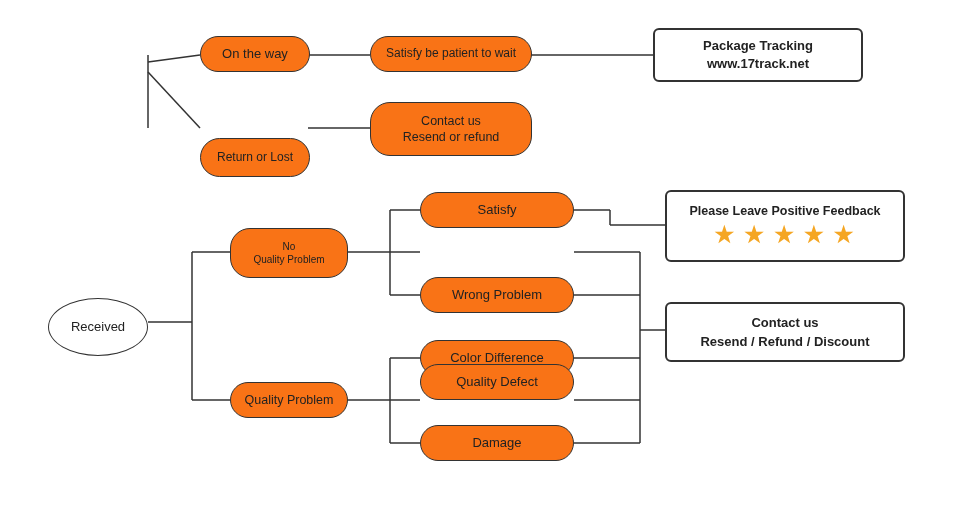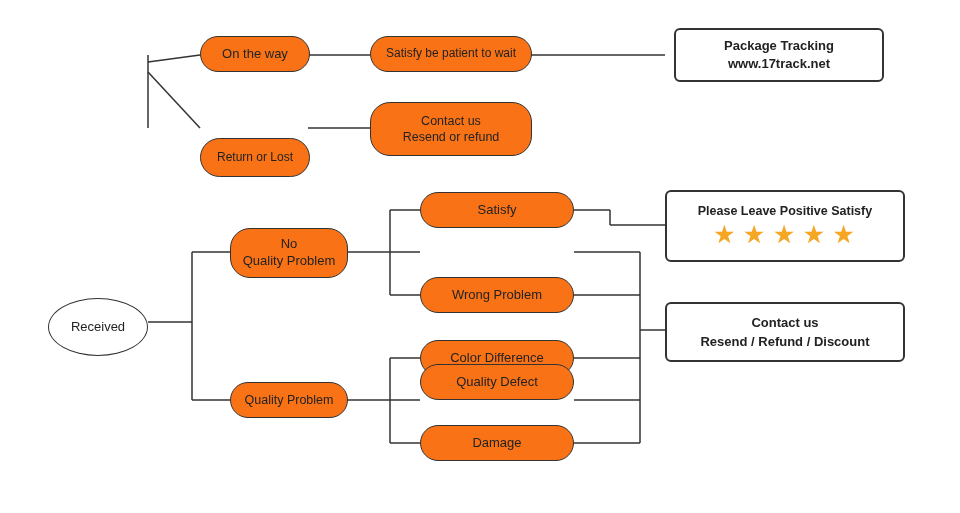--- a/index.html
+++ b/index.html
@@ -127,37 +127,37 @@
     <line x1="574" y1="443" x2="640" y2="443" stroke="#333" stroke-width="1.5"></line>
 
     <line x1="640" y1="330" x2="640" y2="443" stroke="#333" stroke-width="1.5"></line>
   </svg>
 
 
   <div class="node node-rect" style="left:200px; top:36px; width:110px; height:36px;">On the way</div>
 
   <div class="node node-rect" style="left:370px; top:36px; width:162px; height:36px; font-size:12px;">Satisfy be patient to wait</div>
 
-  <div class="node node-rect-bold" style="left:674px; top:28px; width:210px; height:54px; font-size:13px; line-height:1.4;">Package Tracking<br>www.17track.net</div>
+  <div class="node node-rect-bold" style="left:653px; top:28px; width:210px; height:54px; font-size:13px; line-height:1.4;">Package Tracking<br>www.17track.net</div>
 
   <div class="node node-rect" style="left:200px; top:110px; width:110px; height:39px; font-size:12px;margin-top:28px;">Return or Lost</div>
 
   <div class="node node-rect" style="left:370px; top:102px; width:162px; height:54px; font-size:12.5px;">Contact us<br>Resend or refund</div>
 
   <div class="node node-ellipse" style="left:48px; top:298px; width:100px; height:58px;">Received</div>
 
-  <div class="node node-rect" style="left:230px; top:228px; width:118px; height:50px; font-size:13px;">No<br>Quality Problem</div>
+  <div class="node node-rect" style="left:230px; top:228px; width:118px; height:50px; font-size:10px;">No<br>Quality Problem</div>
 
   <div class="node node-rect" style="left:420px; top:192px; width:154px; height:36px;">Satisfy</div>
 
 
   <div class="node node-rect" style="left:420px; top:277px; width:154px; height:36px;">Wrong Problem</div>
 
   <div class="node node-feedback" style="left:665px; top:190px; width:240px; height:72px; display:flex; align-items:center; justify-content:center; flex-direction:column; padding:6px 10px;">
-    <span style="font-size:12.5px; font-weight:bold;">Please Leave Positive Satisfy</span>
+    <span style="font-size:12.5px; font-weight:bold;">Please Leave Positive Feedback</span>
     <span class="stars">★ ★ ★ ★ ★</span>
   </div>
 
   <div class="node node-rect-bold" style="left:665px; top:302px; width:240px; height:60px; font-size:13px; line-height:1.5;">Contact us<br>Resend / Refund / Discount</div>
 
   <div class="node node-rect" style="left:230px; top:382px; width:118px; height:36px; font-size:12.5px;">Quality Problem</div>
 
   <div class="node node-rect" style="left:420px; top:340px; width:154px; height:36px;">Color Difference</div>
 
   <div class="node node-rect" style="left:420px; top:364px; width:154px; height:36px;">Quality Defect</div>

